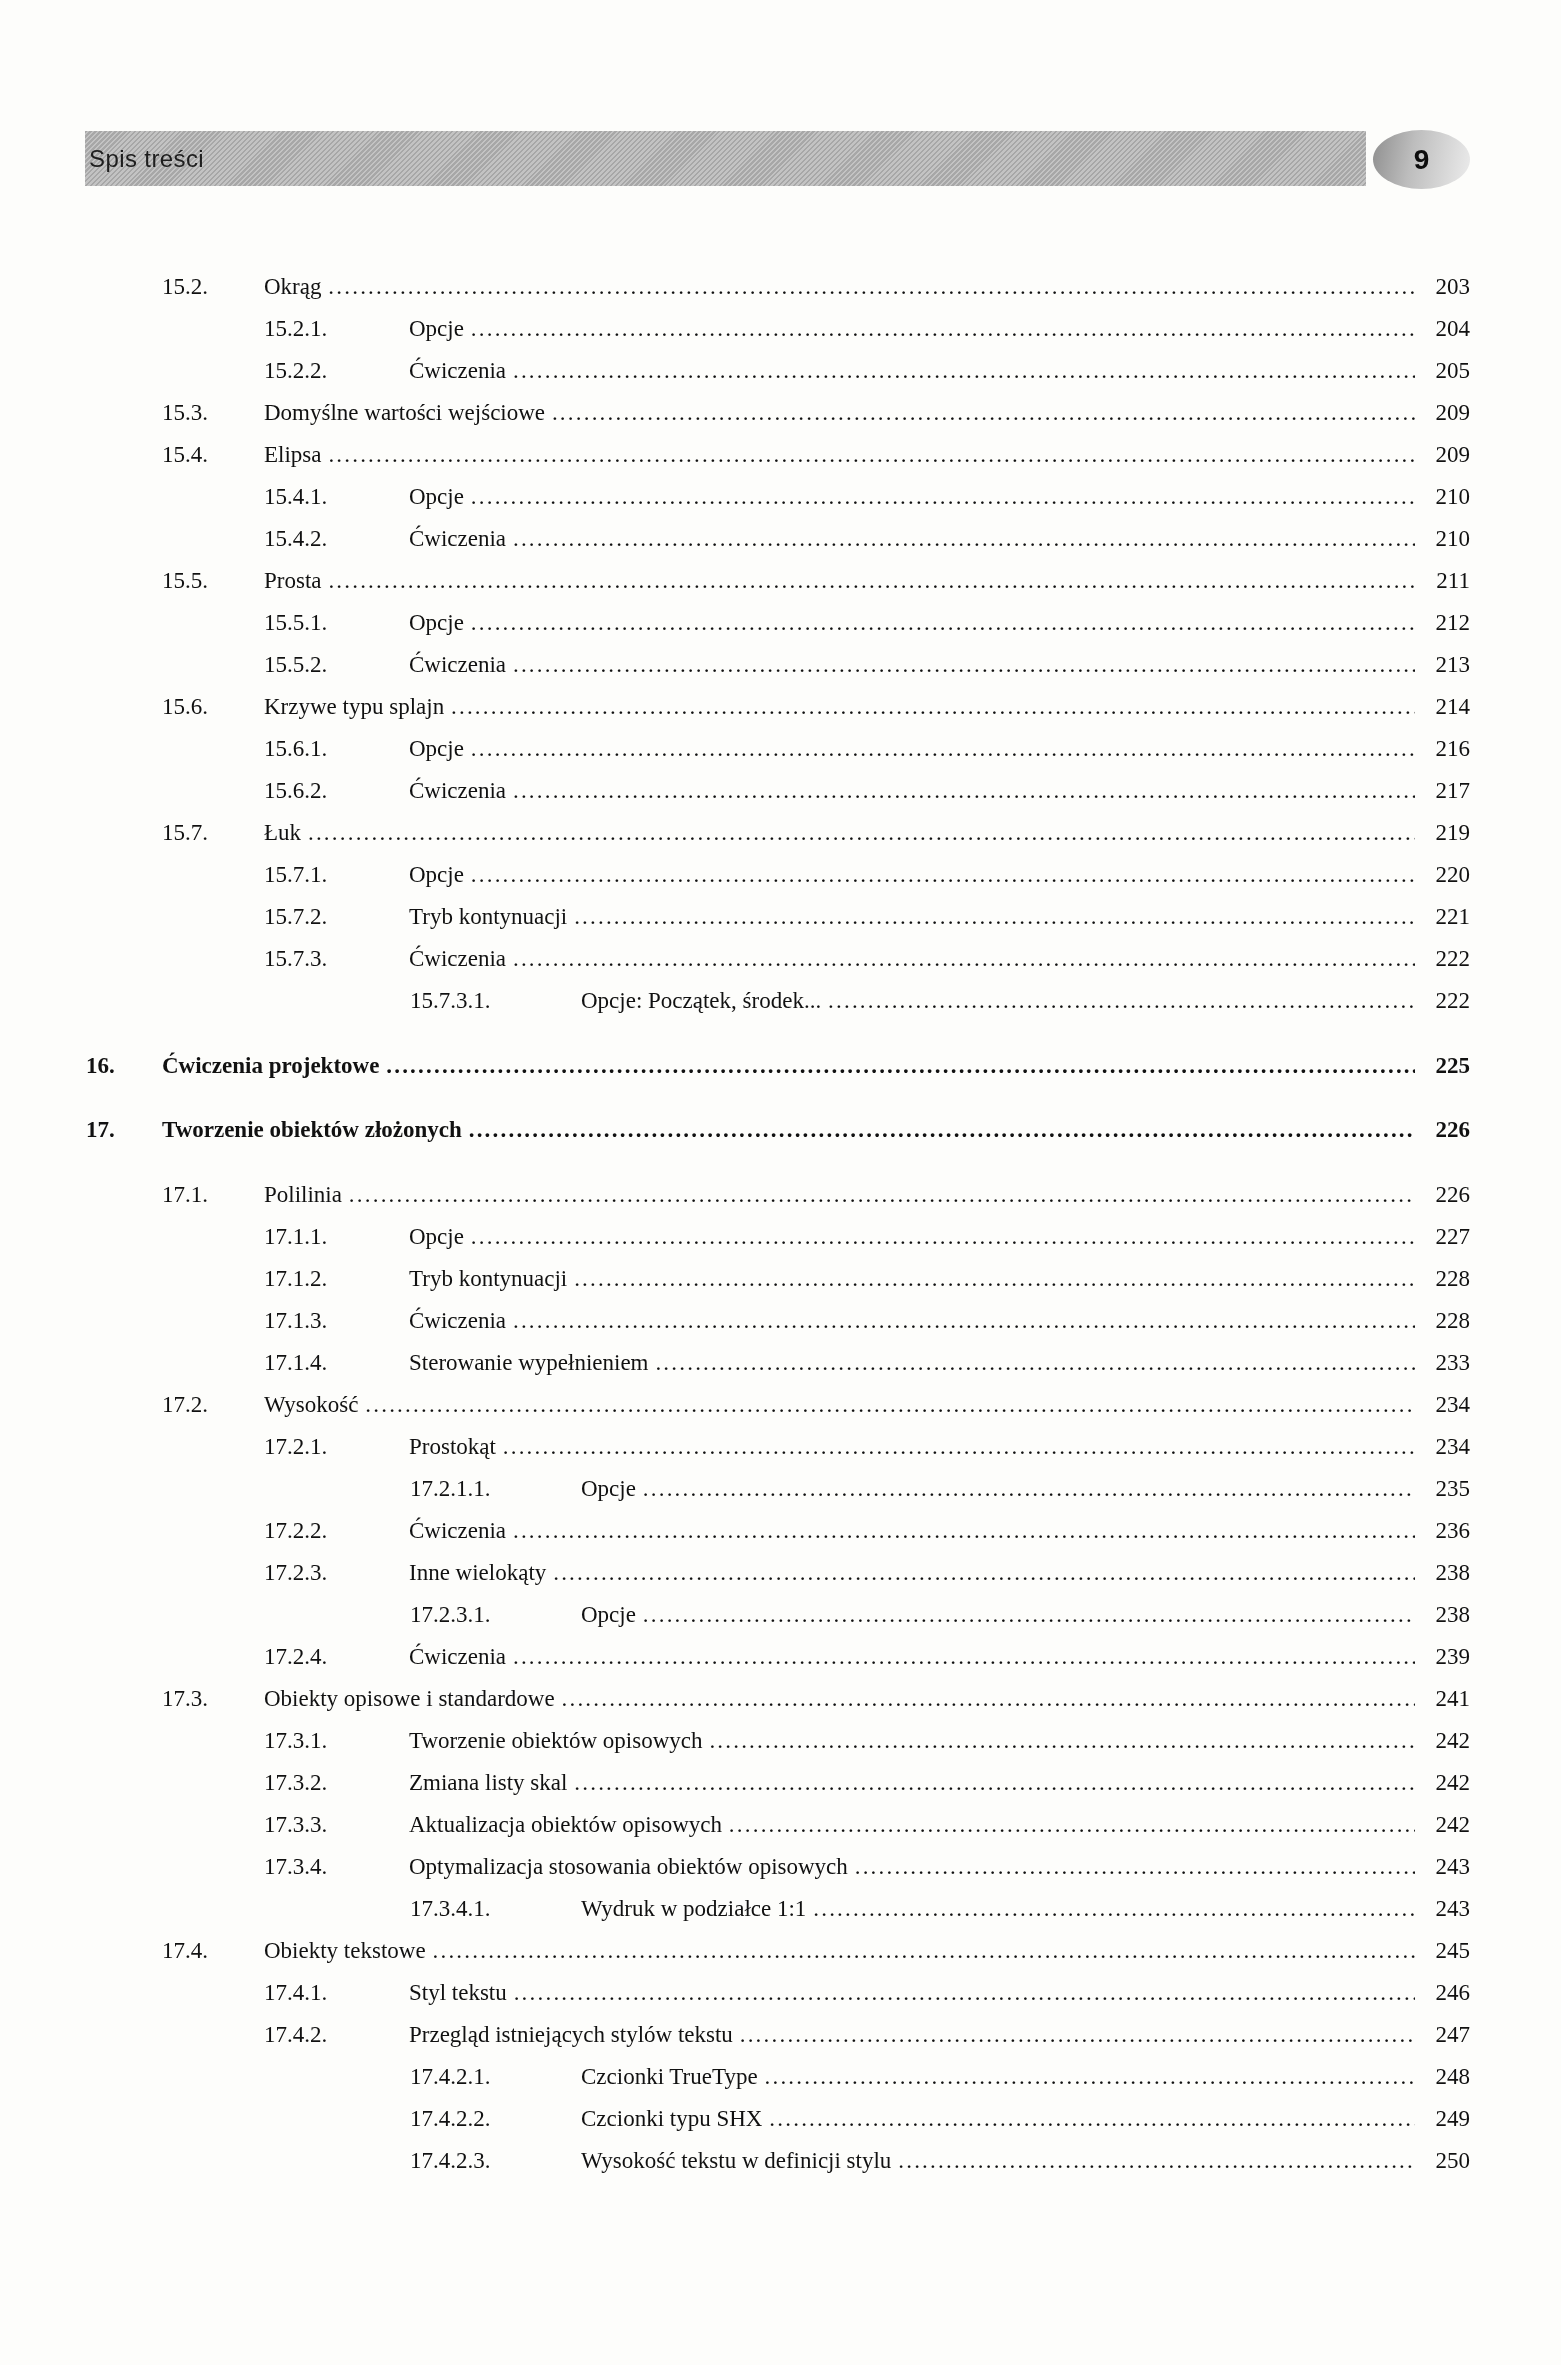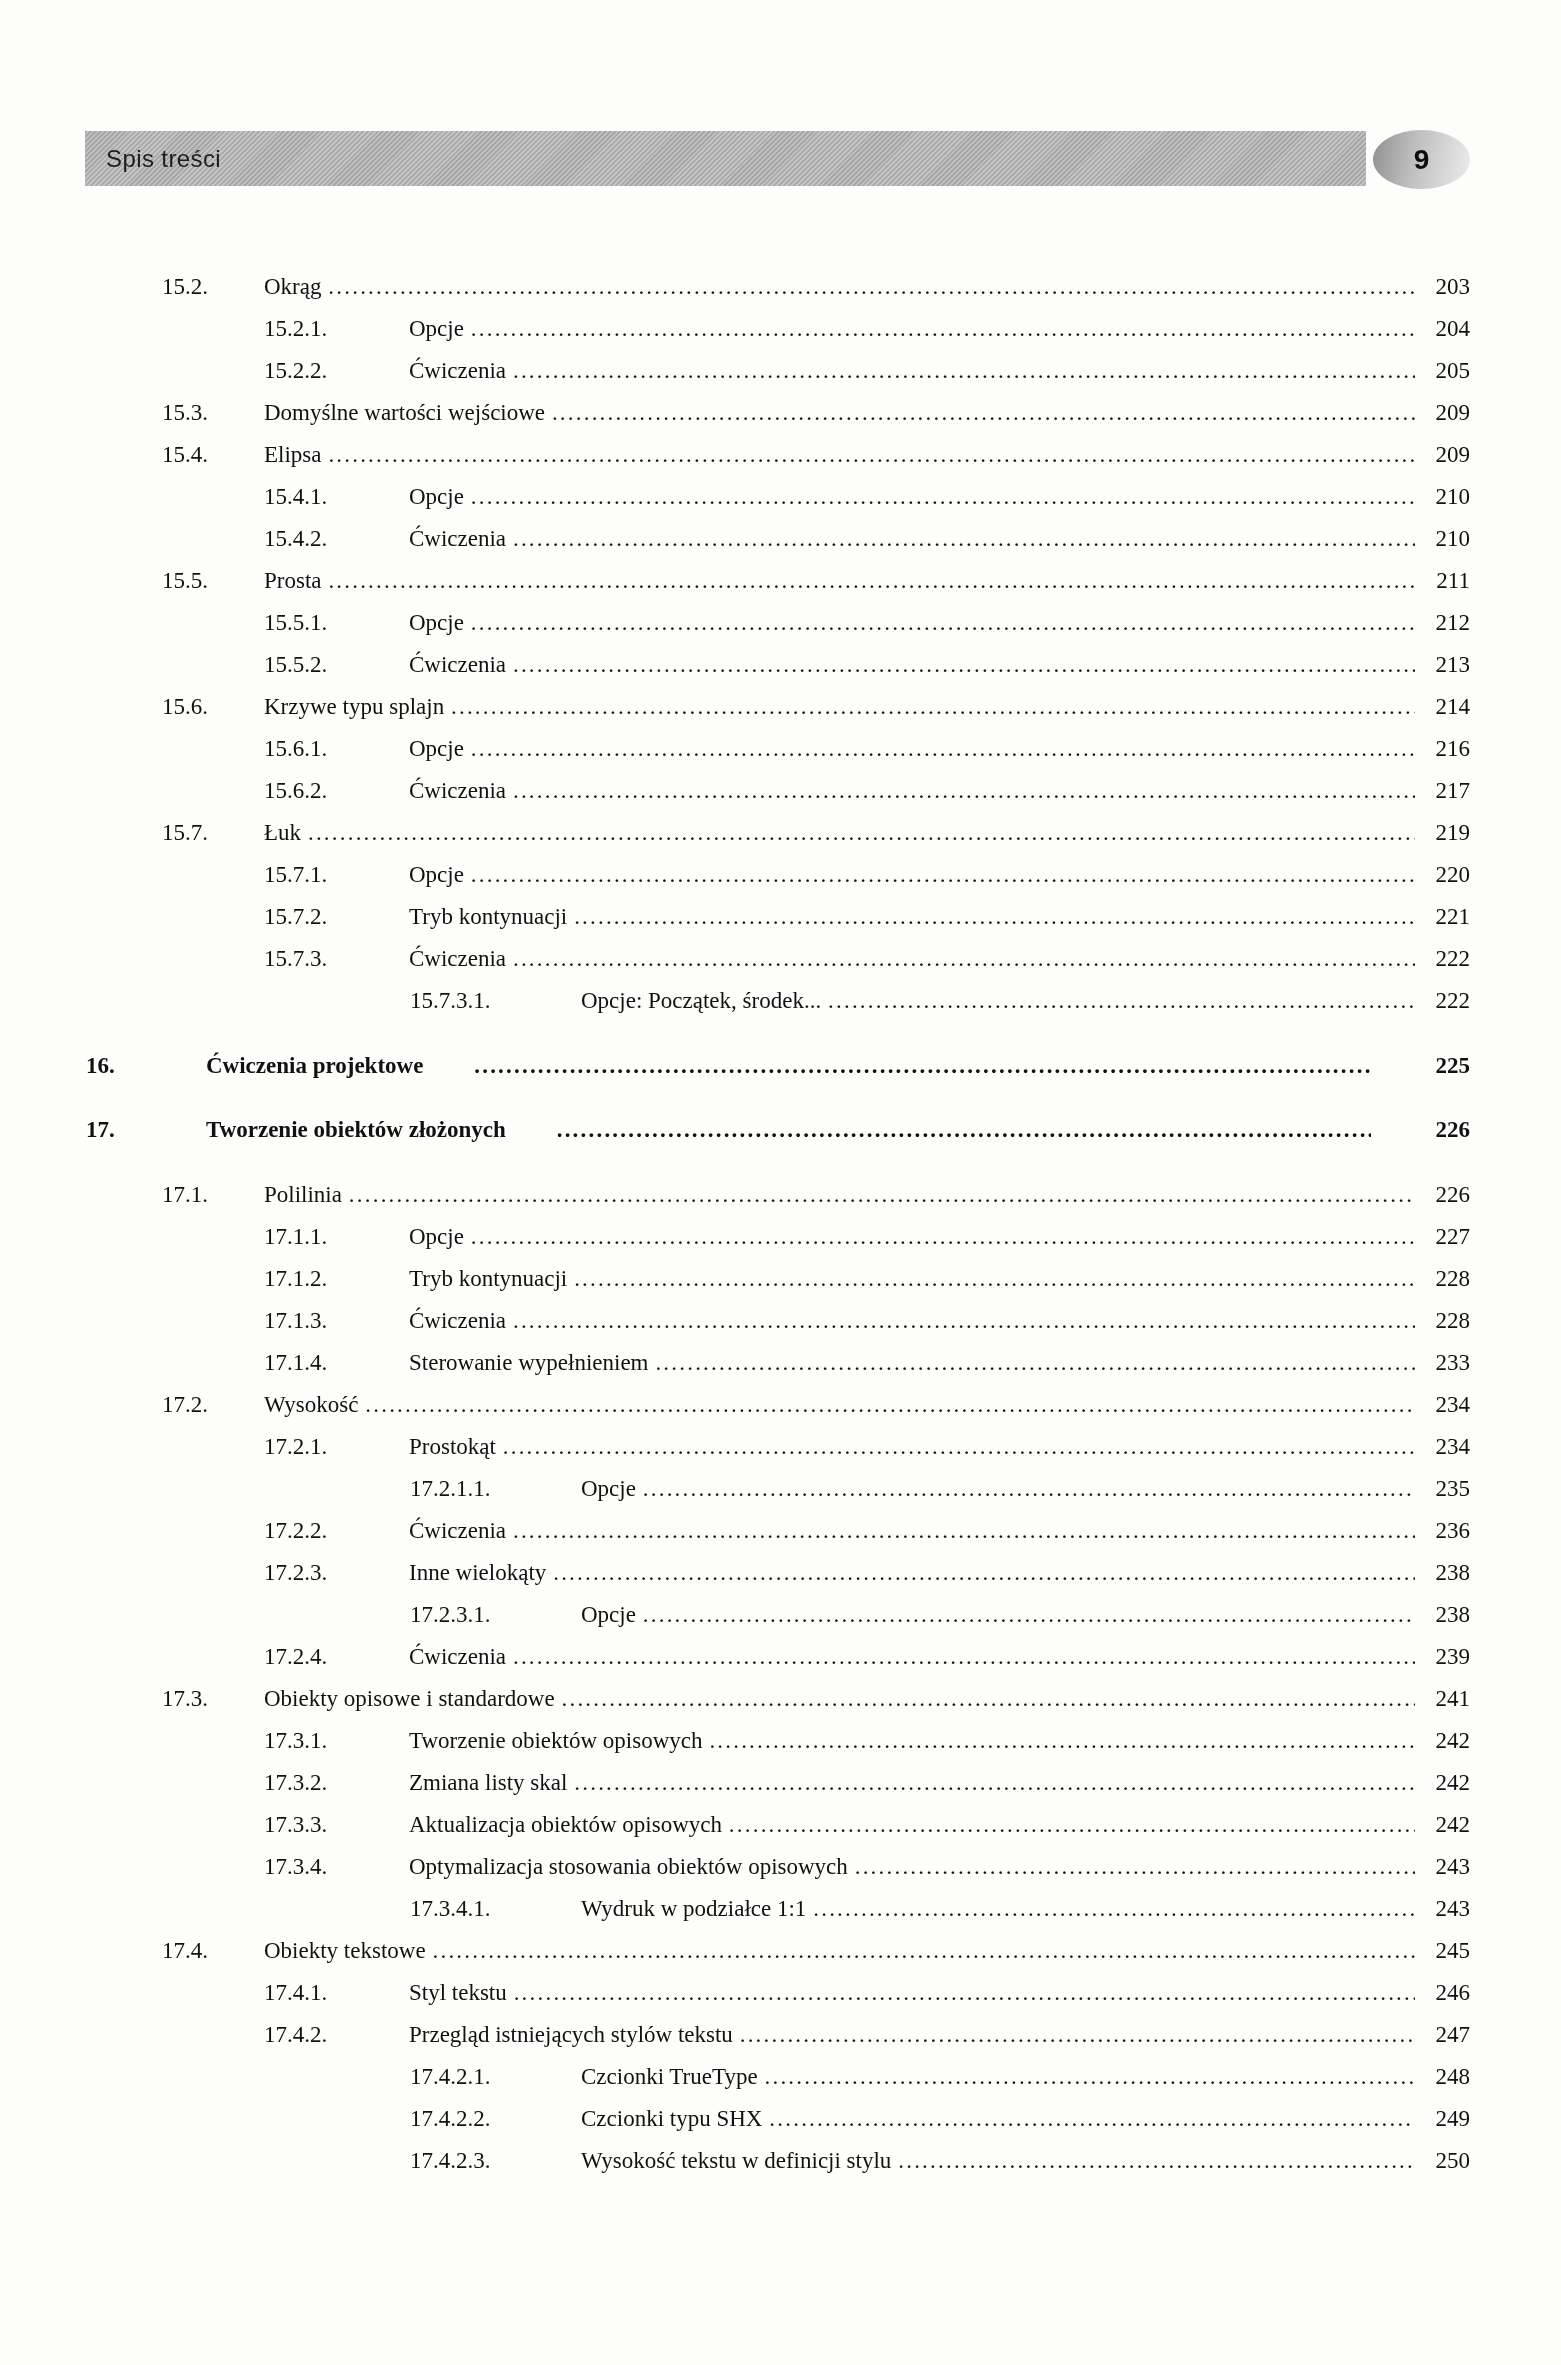--- a/index.html
+++ b/index.html
@@ -30,21 +30,21 @@
       #a7a7a7 0px, #a7a7a7 1.7px,
       #c3c3c3 1.7px, #c3c3c3 3.5px);
     display: flex;
     align-items: center;
   }
 
   .header-title {
     font-family: "Liberation Sans", sans-serif;
     font-size: 24px;
     color: #1e1e1e;
-    padding-left: 21px;
+    padding-left: 4px;
     letter-spacing: 0.4px;
   }
 
   .page-number-badge {
     position: absolute;
     left: 1373px;
     top: 130px;
     width: 97px;
     height: 59px;
     border-radius: 50%;
@@ -93,21 +93,21 @@
     content: "........................................................................................................................................................................................................................";
   }
 
   .page-num {
     flex: none;
     min-width: 50px;
     text-align: right;
   }
 
   
-  .level-0 { padding-left: 86px; margin: 22.5px 0; font-weight: bold; gap: 44px; }
+  .level-0 { padding-left: 86px; margin: 22.5px 0; font-weight: bold; }
   .level-0 .num { width: 76px; }
 
   .level-1 { padding-left: 162px; }
   .level-1 .num { width: 102px; }
 
   .level-2 { padding-left: 264px; }
   .level-2 .num { width: 145px; }
 
   .level-3 { padding-left: 410px; }
   .level-3 .num { width: 171px; }

